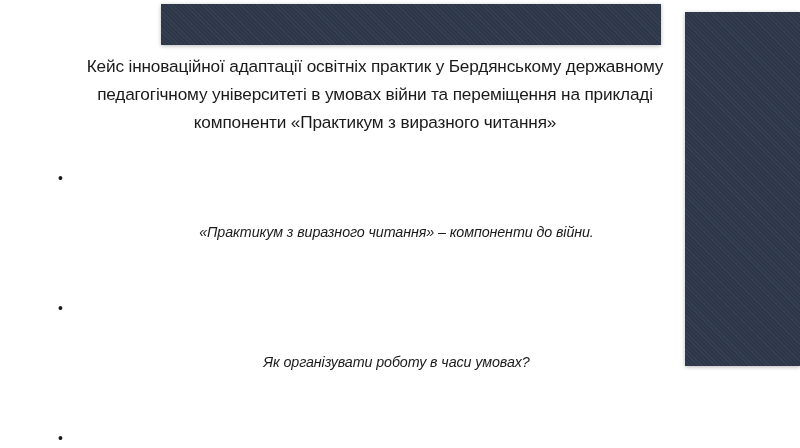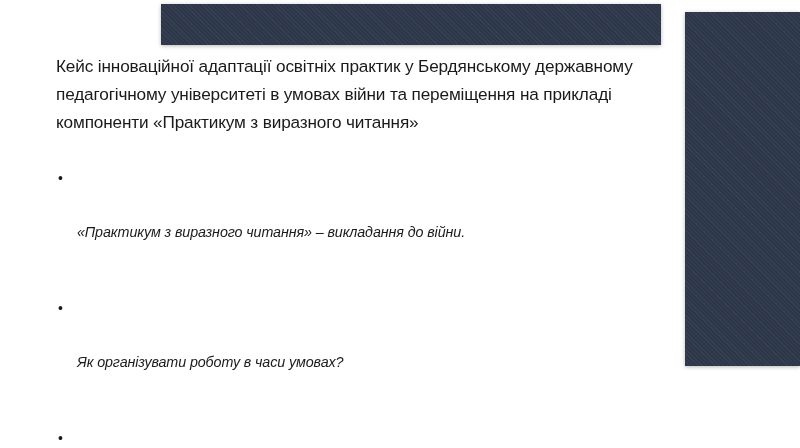--- a/index.html
+++ b/index.html
@@ -8,20 +8,21 @@
     padding: 0;
     background: #ffffff;
   }
   #slide {
     position: relative;
     width: 800px;
     height: 448px;
     background: #ffffff;
     overflow: hidden;
     font-family: "Liberation Sans", sans-serif;
+    text-align: center;
     -webkit-font-smoothing: antialiased;
   }
 
   
   .deco-block {
     position: absolute;
     background: #2e394b;
     background-image:
       repeating-linear-gradient(45deg,
         rgba(255,255,255,0.035) 0px,
@@ -106,21 +107,21 @@
   <div class="deco-block" id="deco-top-bar"></div>
 
   <div class="deco-block" id="deco-right-panel"></div>
 
   <h1 id="slide-title">Кейс інноваційної адаптації освітніх практик у Бердянському державному педагогічному університеті в умовах війни та переміщення на прикладі компоненти «Практикум з виразного читання»</h1>
 
   <ul id="bullet-list">
 
     <li class="bullet-item">
       <span class="bullet-marker">•</span>
-      <span class="bullet-text">«Практикум з виразного читання» – викладання  до війни.</span>
+      <span class="bullet-text">«Практикум з виразного читання» – компоненти  до війни.</span>
     </li>
 
     <li class="bullet-item">
       <span class="bullet-marker">•</span>
       <span class="bullet-text"> Як організувати роботу в часи умовах?</span>
     </li>
 
     <li class="bullet-item">
       <span class="bullet-marker">•</span>
       

